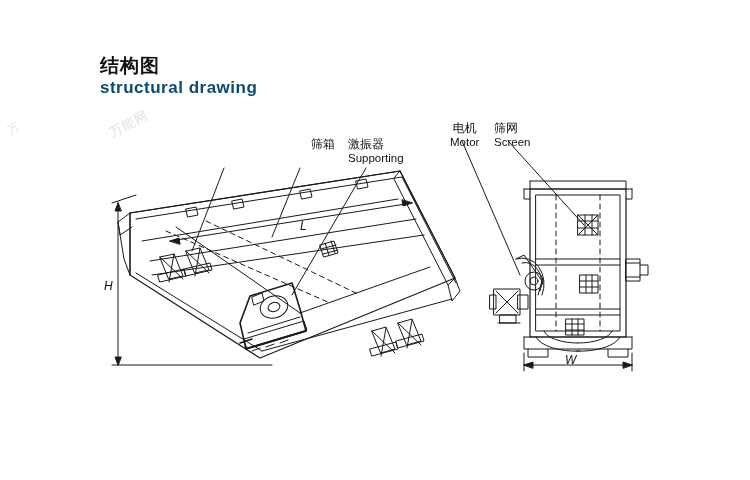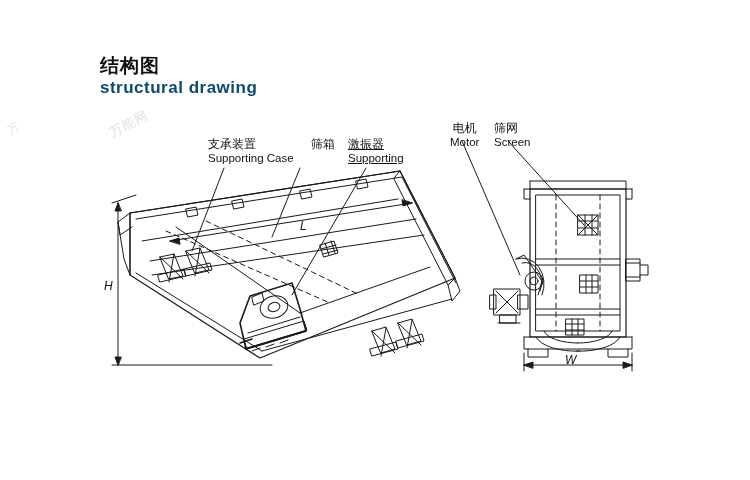--- a/index.html
+++ b/index.html
@@ -52,21 +52,21 @@
   .label .cn {
     display: block;
     font-size: 12px;
   }
   .label .en {
     display: block;
     font-size: 11.5px;
   }
   .lbl-support { left: 208px; top: 124px; }
   .lbl-case    { left: 288px; top: 124px; margin-left: 23px; }
-  .lbl-vib     { left: 348px; top: 124px; text-decoration: underline; }
+  .lbl-vib     { left: 348px; top: 124px; }
   .lbl-motor   { left: 450px; top: 108px; text-align: center; }
   .lbl-screen  { left: 494px; top: 108px; }
   .dim-label {
     position: absolute;
     font-size: 12px;
     font-style: italic;
     color: #111;
   }
   .dim-H { left: 104px; top: 266px; }
   .dim-L { left: 300px; top: 206px; }
@@ -88,24 +88,20 @@
 <body>
 
 <div id="stage">
 
   <div class="title-cn">结构图</div>
   <div class="title-en">structural drawing</div>
 
   <div class="watermark wm1">万能网</div>
   <div class="watermark wm2">万</div>
 
-  <div class="label lbl-support">
-    <span class="cn">支承装置</span>
-    <span class="en">Supporting Case</span>
-  </div>
   <div class="label lbl-case">
     <span class="cn">筛箱</span>
   </div>
   <div class="label lbl-vib">
     <span class="cn">激振器</span>
     <span class="en">Supporting</span>
   </div>
   <div class="label lbl-motor">
     <span class="cn">电机</span>
     <span class="en">Motor</span>

